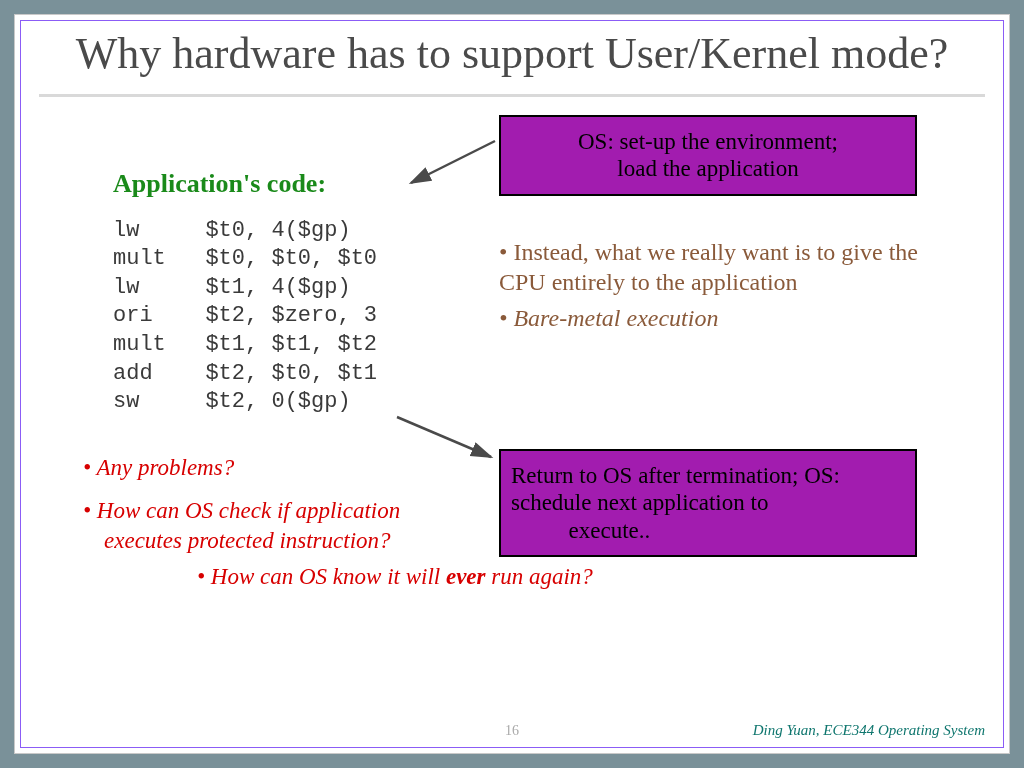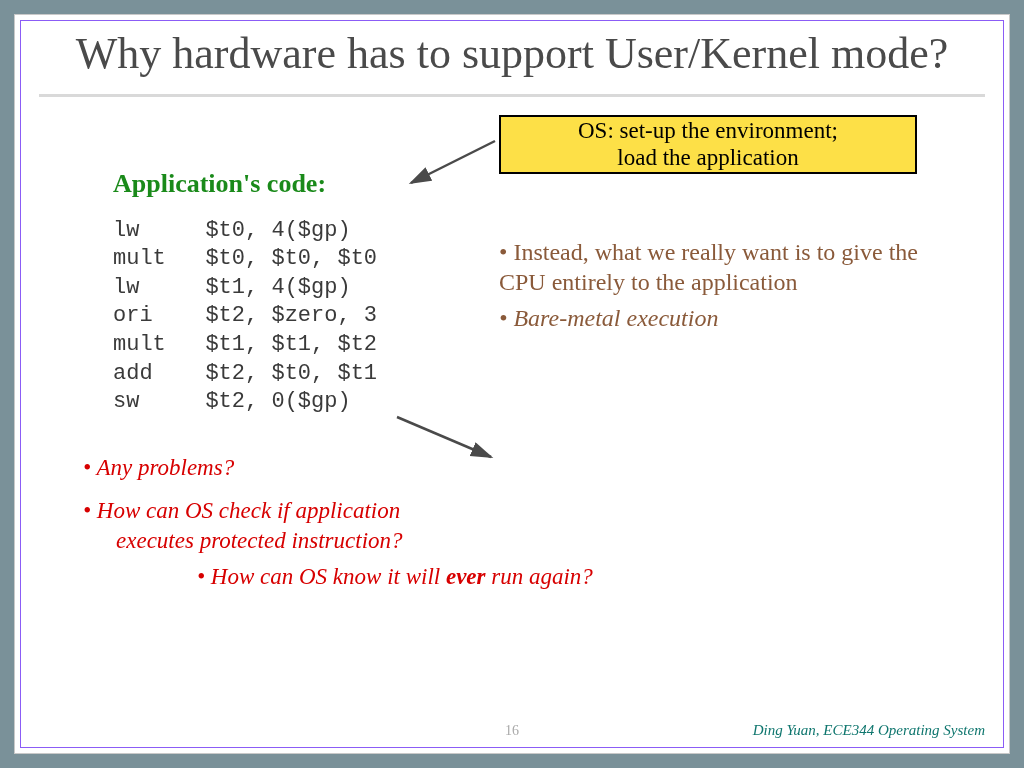--- a/index.html
+++ b/index.html
@@ -40,24 +40,24 @@
     margin: 2px 18px 0 18px;
   }
   .content {
     position: relative;
     width: 100%;
     height: 560px;
   }
   .box {
     position: absolute;
     border: 2px solid #000;
-    background: #fde047;
+    background: #a21caf;
     font-size: 23px;
     color: #000;
-    padding: 0 10px;
+    padding: 11px 10px;
     line-height: 1.2;
     text-align: left;
   }
   .box-top { top: 18px; left: 478px; width: 418px; text-align: center; }
   .box-bottom { top: 352px; left: 478px; width: 418px; }
   .app-code {
     position: absolute;
     top: 72px;
     left: 92px;
   }
@@ -91,21 +91,21 @@
     position: absolute;
     top: 356px;
     left: 62px;
     font-size: 23px;
     font-style: italic;
     color: #d70000;
     line-height: 1.3;
   }
   .bullets-left .q1 { margin-bottom: 14px; }
   .bullets-left .q2 { }
-  .bullets-left .q2b { margin-left: 33px; }
+  .bullets-left .q2b { margin-left: 21px; }
   .bullets-left .q3 { margin-left: 114px; margin-top: 6px; }
   .bullets-left .ever { font-weight: bold; }
   .dotr { color: #d70000; }
   .arrow {
     position: absolute;
     pointer-events: none;
   }
   .footer-num {
     position: absolute;
     bottom: 8px;
@@ -166,20 +166,23 @@
 
       <svg class="arrow" style="top:312px;left:370px;" width="110" height="60">
         <defs>
             <marker id="ah2" markerWidth="10" markerHeight="10" refX="8" refY="3" orient="auto">
               <path d="M0,0 L0,6 L9,3 z" fill="#4a4a4a"></path>
             </marker>
           </defs>
         <line x1="6" y1="8" x2="100" y2="48" stroke="#4a4a4a" stroke-width="2.5" marker-end="url(#ah2)"></line>
       </svg>
 
+      <div class="box box-bottom">
+        <div>Return to OS after termination; OS: schedule next application to &nbsp;&nbsp;&nbsp;&nbsp;&nbsp;&nbsp;&nbsp;&nbsp;&nbsp;&nbsp;execute..</div>
+      </div>
 
       <div class="bullets-left">
         <div class="q1"><span class="dotr">• </span><span>Any problems?</span></div>
         <div class="q2"><span class="dotr">• </span><span>How can OS check if application</span></div>
         <div class="q2b">executes protected instruction?</div>
         <div class="q3"><span class="dotr">• </span><span>How can OS know it will </span><span class="ever">ever</span><span> run again?</span></div>
       </div>
 
     </div>
 

